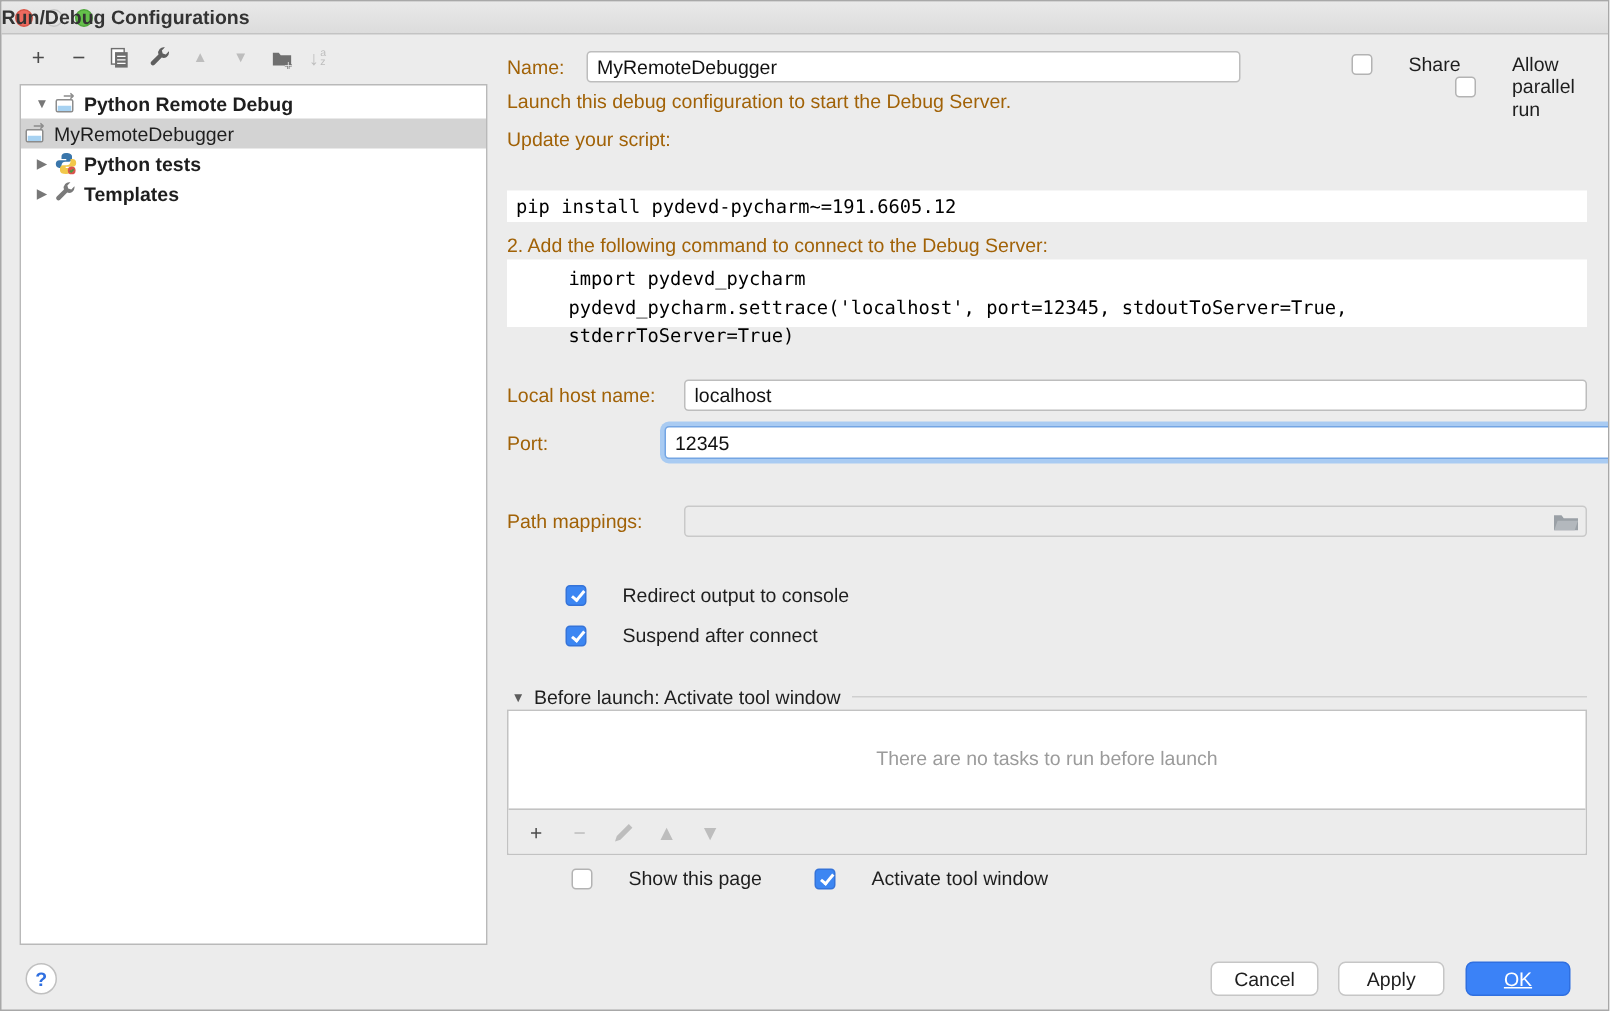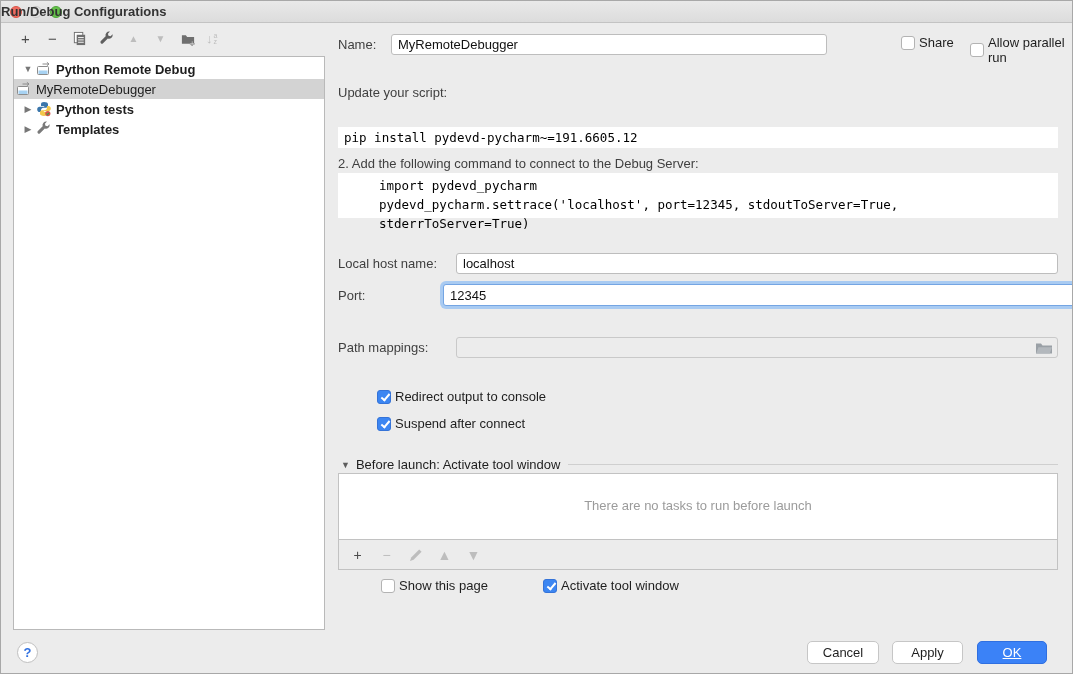--- a/index.html
+++ b/index.html
@@ -30,30 +30,30 @@
   .tree-box { position:absolute; left:12px; top:33px; width:312px; height:574px; background:#fff; border:1px solid #b9b9b9; padding-top:2px; }
   .trow { height:20px; display:flex; align-items:center; white-space:nowrap; }
   .trow .arrow { width:12px; text-align:center; font-size:9px; color:#777; margin-left:8px; }
   .trow .ticon { width:16px; height:16px; margin:0 4px 0 2px; flex:0 0 auto; }
   .trow .tlabel { font-weight:700; }
   .trow.selected { background:#d3d3d3; }
   .trow.selected .tlabel { font-weight:400; }
   .indent1 { margin-left:28px; }
 
   
-  .rlabel { position:absolute; color:#404040; }
+  .rlabel { position:absolute; color:#a16207; }
   .field { position:absolute; height:21px; background:#fff; border:1px solid #bdbdbd; border-radius:3px; padding:0 6px; font-family:"Liberation Sans","DejaVu Sans",sans-serif; font-size:13px; color:#111; }
   .field.focused { height:22px; border:1px solid #74a5e3; box-shadow:0 0 0 3px #a9cbf2; }
   .field.disabled { background:#ececec; border:1px solid #c9c9c9; }
   .codeline { position:absolute; left:337px; width:720px; background:#fff; font-family:"DejaVu Sans Mono","Liberation Mono",monospace; font-size:12.5px; color:#000; padding:3px 6px; }
 
   .cb { width:14px; height:14px; border:1px solid #b3b3b3; border-radius:3px; background:#fff; flex:0 0 auto; }
   .cb.checked { background:#3c86f2; border-color:#3573d8; position:relative; }
   .cb.checked::after { content:""; position:absolute; left:4.5px; top:1.5px; width:3px; height:7px; border:solid #fff; border-width:0 2px 2px 0; transform:rotate(40deg); }
-  .cbrow { position:absolute; display:flex; align-items:center; gap:4px;padding-left:34px; }
+  .cbrow { position:absolute; display:flex; align-items:center; gap:24px;padding-left:34px; }
 
   
   .bl-header { position:absolute; left:340px; top:434px; width:717px; display:flex; align-items:center; }
   .bl-arrow { font-size:9px; color:#5c5c5c; margin-right:6px; }
   .bl-line { flex:1; height:1px; background:#cfcfcf; margin-left:8px; }
   .task-box { position:absolute; left:337px; top:450px; width:720px; height:97px; border:1px solid #c2c2c2; background:#fff; }
   .task-empty { position:absolute; left:0; right:0; top:24px; text-align:center; color:#9b9b9b; }
   .task-toolbar { position:absolute; left:0; right:0; bottom:0; height:30px; background:#ececec; border-top:1px solid #c2c2c2; display:flex; align-items:center; gap:12px; padding-left:10px; }
   .task-toolbar .tbtn { font-size:14px; }
 
@@ -162,20 +162,21 @@
     <input class="field" style="left: 390px; top: 11px; width: 436px;" value="MyRemoteDebugger">
     <div class="cbrow" style="left:866px; top:12px;">
       <span class="cb"></span>
       <span>Share</span>
     </div>
     <div class="cbrow" style="left:935px; top:12px;">
       <span class="cb"></span>
       <span>Allow parallel run</span>
     </div>
 
+    <span class="rlabel" style="left:337px; top:37px;">Launch this debug configuration to start the Debug Server.</span>
     <span class="rlabel" style="left:337px; top:62px;">Update your script:</span>
     <div class="codeline" style="top:104px; height:21px;">pip install pydevd-pycharm~=191.6605.12</div>
     <span class="rlabel" style="left:337px; top:133px;">2. Add the following command to connect to the Debug Server:</span>
     <div class="codeline" style="top:150px; height:45px; line-height:19px;padding-left:41px;">
       <div>import pydevd_pycharm</div>
       <div>pydevd_pycharm.settrace('localhost', port=12345, stdoutToServer=True, stderrToServer=True)</div>
     </div>
 
     <span class="rlabel" style="left:337px; top:233px;">Local host name:</span>
     <input class="field" style="left: 455px; top: 230px; width: 602px;" value="localhost">

